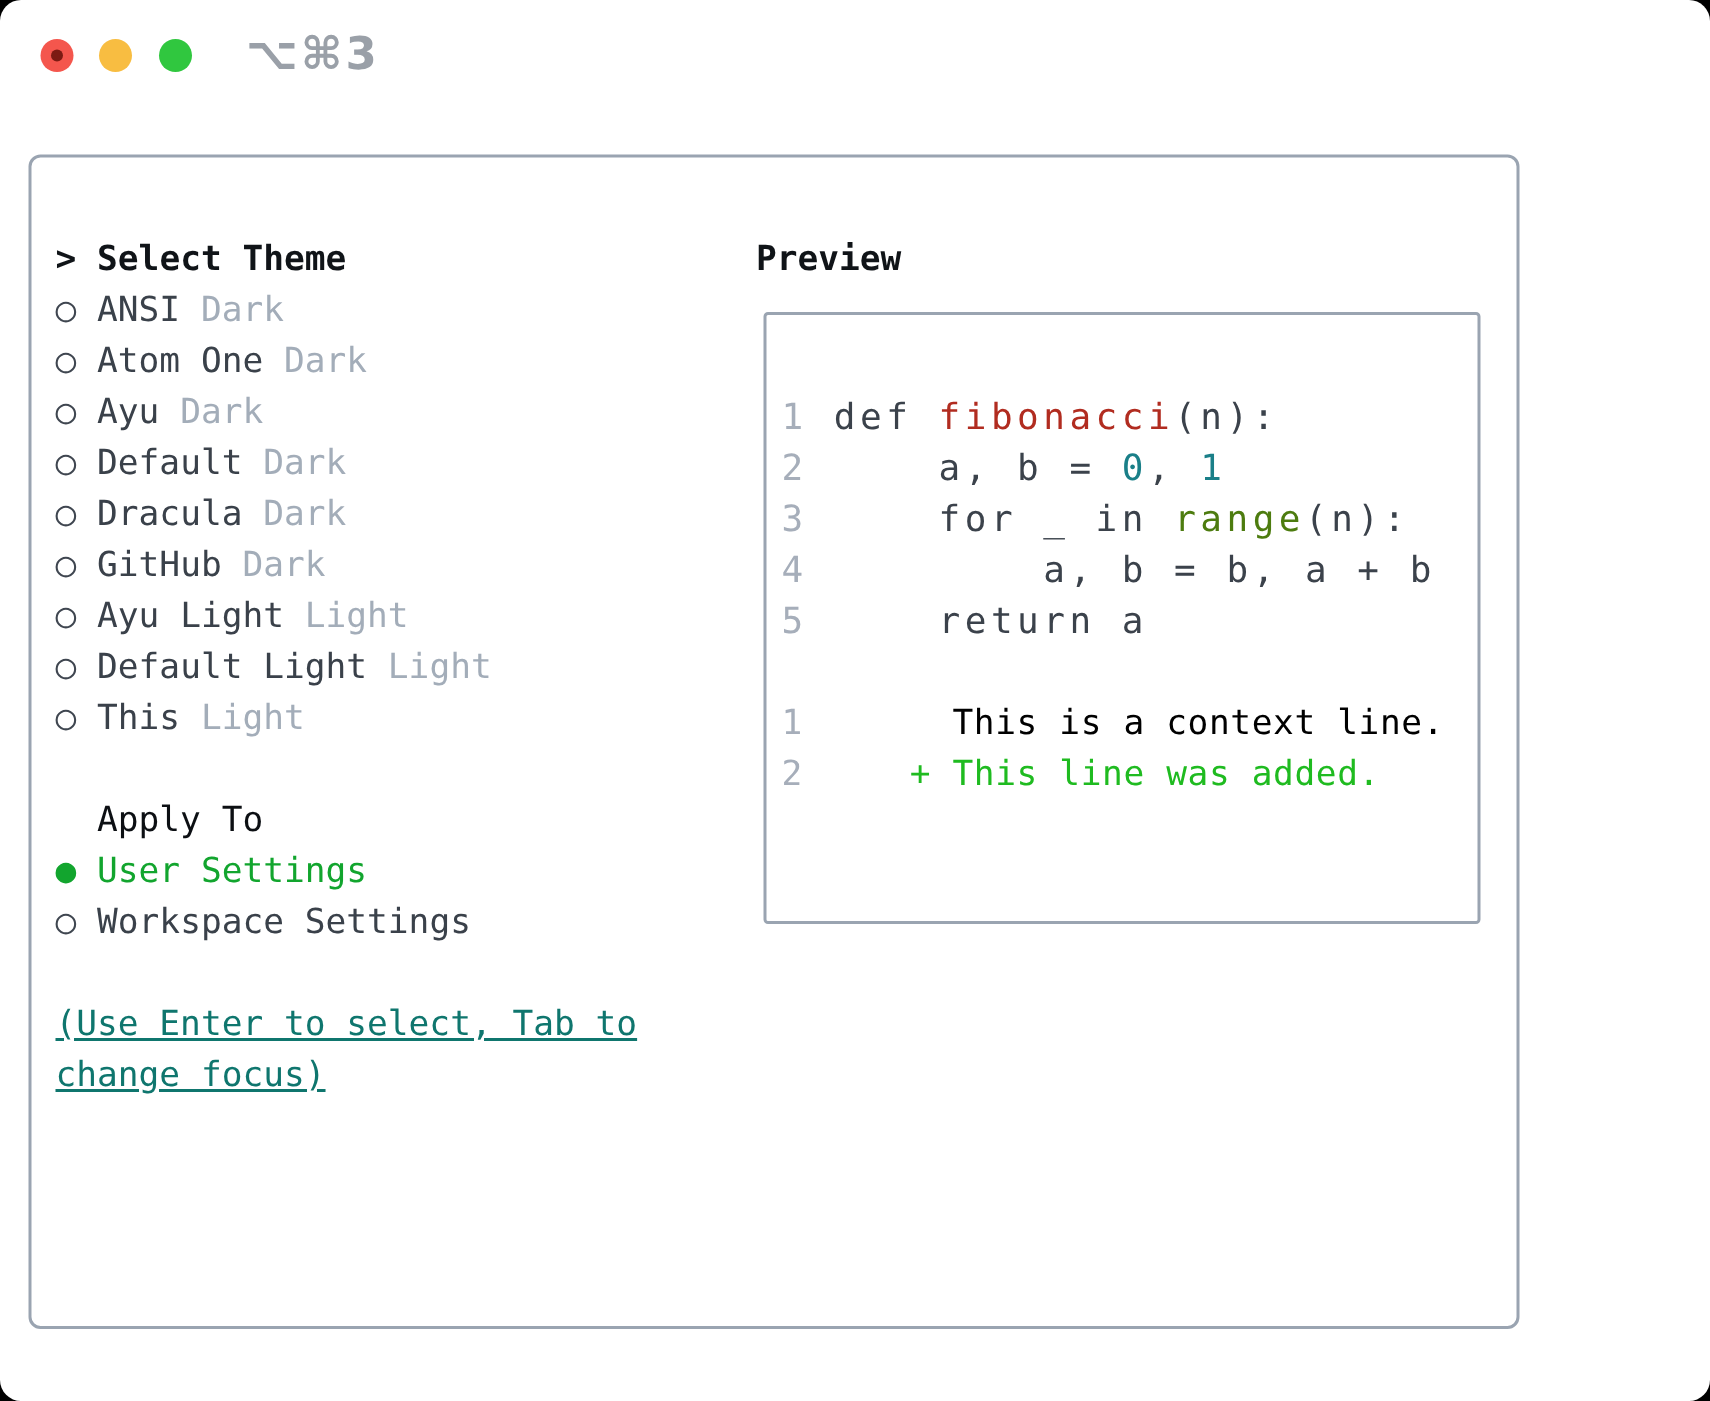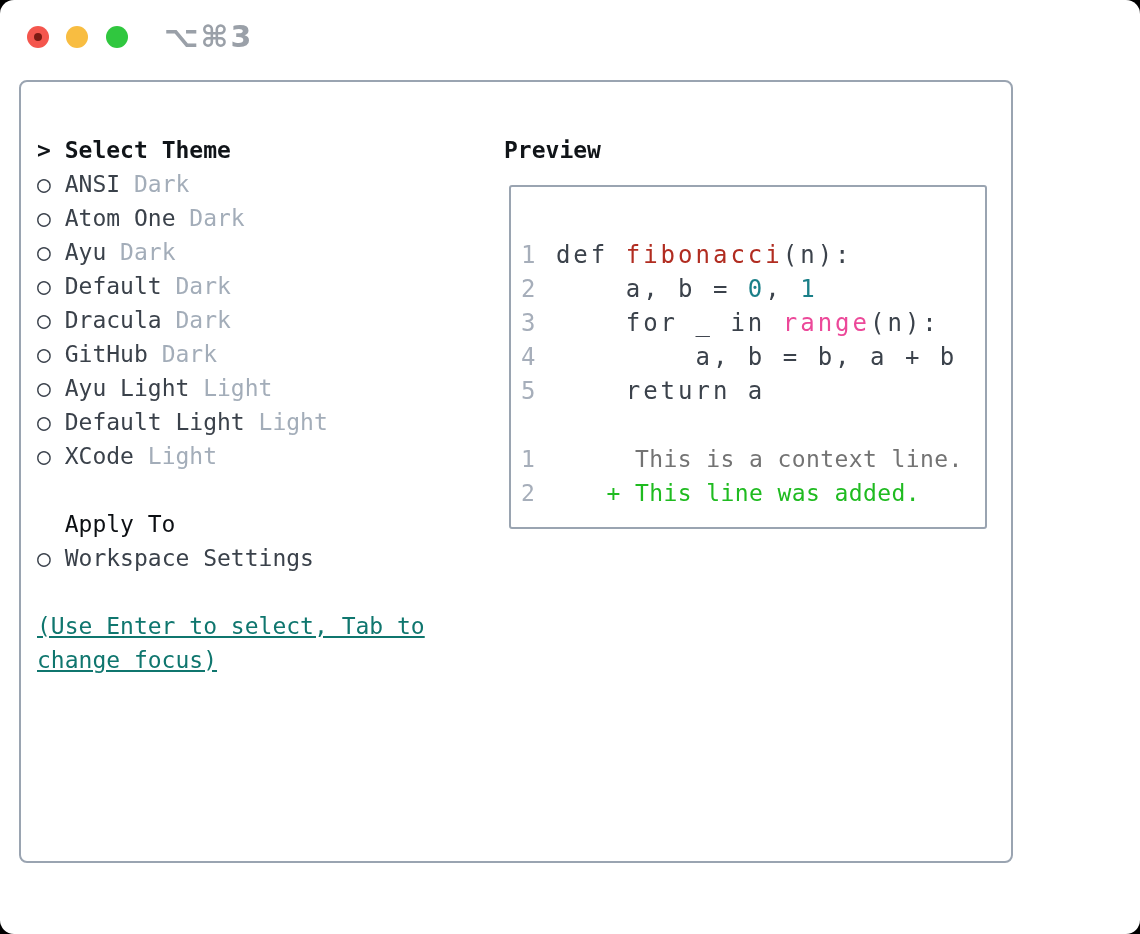--- a/index.html
+++ b/index.html
@@ -14,54 +14,54 @@
   .tl-yellow{left:66px;background:#f8bd41;}
   .tl-green{left:106px;background:#30c73f;}
   .tl-dot{position:absolute;left:7px;top:7px;width:8px;height:8px;border-radius:50%;background:#7c1b13;}
   .shortcut{
     position:absolute;left:164px;top:19px;font-size:30px;font-weight:600;
     color:#9aa0a8;letter-spacing:2px;
     font-family:"DejaVu Sans","Liberation Sans",sans-serif;
   }
   
   .panel{
-    position:absolute;left:19px;top:80px;width:994px;height:783px;
+    position:absolute;left:19px;top:103px;width:994px;height:783px;
     border:2px solid #9aa4b1;border-radius:8px;background:#fff;box-sizing:border-box;
   }
   
   .menu{position:absolute;left:16px;top:51px;font-size:23px;line-height:34px;}
   .menu .row{white-space:pre;height:34px;}
   .blank{height:34px;}
   .menu-title,.cursor{font-weight:bold;color:#101418;}
   .mk{color:#3f4650;}
   .nm{color:#3a414a;}
   .vr{color:#a3adb9;}
   .sel .mk,.sel .nm{color:#12a52e;}
   .apply-title{white-space:pre;color:#0c0f13;height:34px;}
   .help{color:#0f766e;text-decoration:underline;}
   .help div{white-space:pre;height:34px;}
   
   .preview-title{
     position:absolute;left:483px;top:51px;font-size:23px;line-height:34px;
     font-weight:bold;color:#101418;
   }
   .preview-box{
-    position:absolute;left:488px;top:103px;width:478px;height:344px;
+    position:absolute;left:488px;top:103px;width:478px;height:408px;
     border:2px solid #9aa4b1;border-radius:3px;box-sizing:border-box;background:#fff;
   }
   pre.block{margin:0;position:absolute;left:10px;}
   .code{top:51px;font-size:24px;line-height:34px;letter-spacing:3px;}
   .diff{top:255px;font-size:23px;line-height:34px;letter-spacing:0.4px;}
   .code div,.diff div{white-space:pre;height:34px;}
   .tk-ln{color:#a6aeba;}
   .tk-code{color:#3b424b;}
   .tk-fn{color:#b12c20;}
   .tk-num{color:#1a7f88;}
-  .tk-builtin{color:#ec4899;}
-  .tk-ctx{color:#737373;}
+  .tk-builtin{color:#4d7c0f;}
+  .tk-ctx{color:#000000;}
   .tk-del{color:#c63b28;}
   .tk-add{color:#1fbb20;}
 </style>
 </head>
 <body>
 
 <div class="screen">
 
   <div>
     <span class="tl tl-red">
@@ -78,25 +78,26 @@
       <div class="row"><span class="cursor">&gt;</span><span> </span><span class="menu-title">Select Theme</span></div>
       <div id="theme-list">
           <div class="row"><span class="mk">○ </span><span class="nm">ANSI</span><span class="vr"> Dark</span></div>
           <div class="row"><span class="mk">○ </span><span class="nm">Atom One</span><span class="vr"> Dark</span></div>
           <div class="row"><span class="mk">○ </span><span class="nm">Ayu</span><span class="vr"> Dark</span></div>
           <div class="row"><span class="mk">○ </span><span class="nm">Default</span><span class="vr"> Dark</span></div>
           <div class="row"><span class="mk">○ </span><span class="nm">Dracula</span><span class="vr"> Dark</span></div>
           <div class="row"><span class="mk">○ </span><span class="nm">GitHub</span><span class="vr"> Dark</span></div>
           <div class="row"><span class="mk">○ </span><span class="nm">Ayu Light</span><span class="vr"> Light</span></div>
           <div class="row"><span class="mk">○ </span><span class="nm">Default Light</span><span class="vr"> Light</span></div>
-          <div class="row"><span class="mk">○ </span><span class="nm">XCode</span><span class="vr"> Light</span></div>
+          <div class="row"><span class="mk">○ </span><span class="nm">This</span><span class="vr"> Light</span></div>
         </div>
       <div class="blank"></div>
       <div class="apply-title">  Apply To</div>
       <div id="apply-list">
+          <div class="row sel"><span class="mk">● </span><span class="nm">User Settings</span></div>
           <div class="row"><span class="mk">○ </span><span class="nm">Workspace Settings</span></div>
         </div>
       <div class="blank"></div>
       <div class="help">
         <div>(Use Enter to select, Tab to</div>
         <div>change focus)</div>
       </div>
     </div>
 
     <div class="preview-title">Preview</div>

